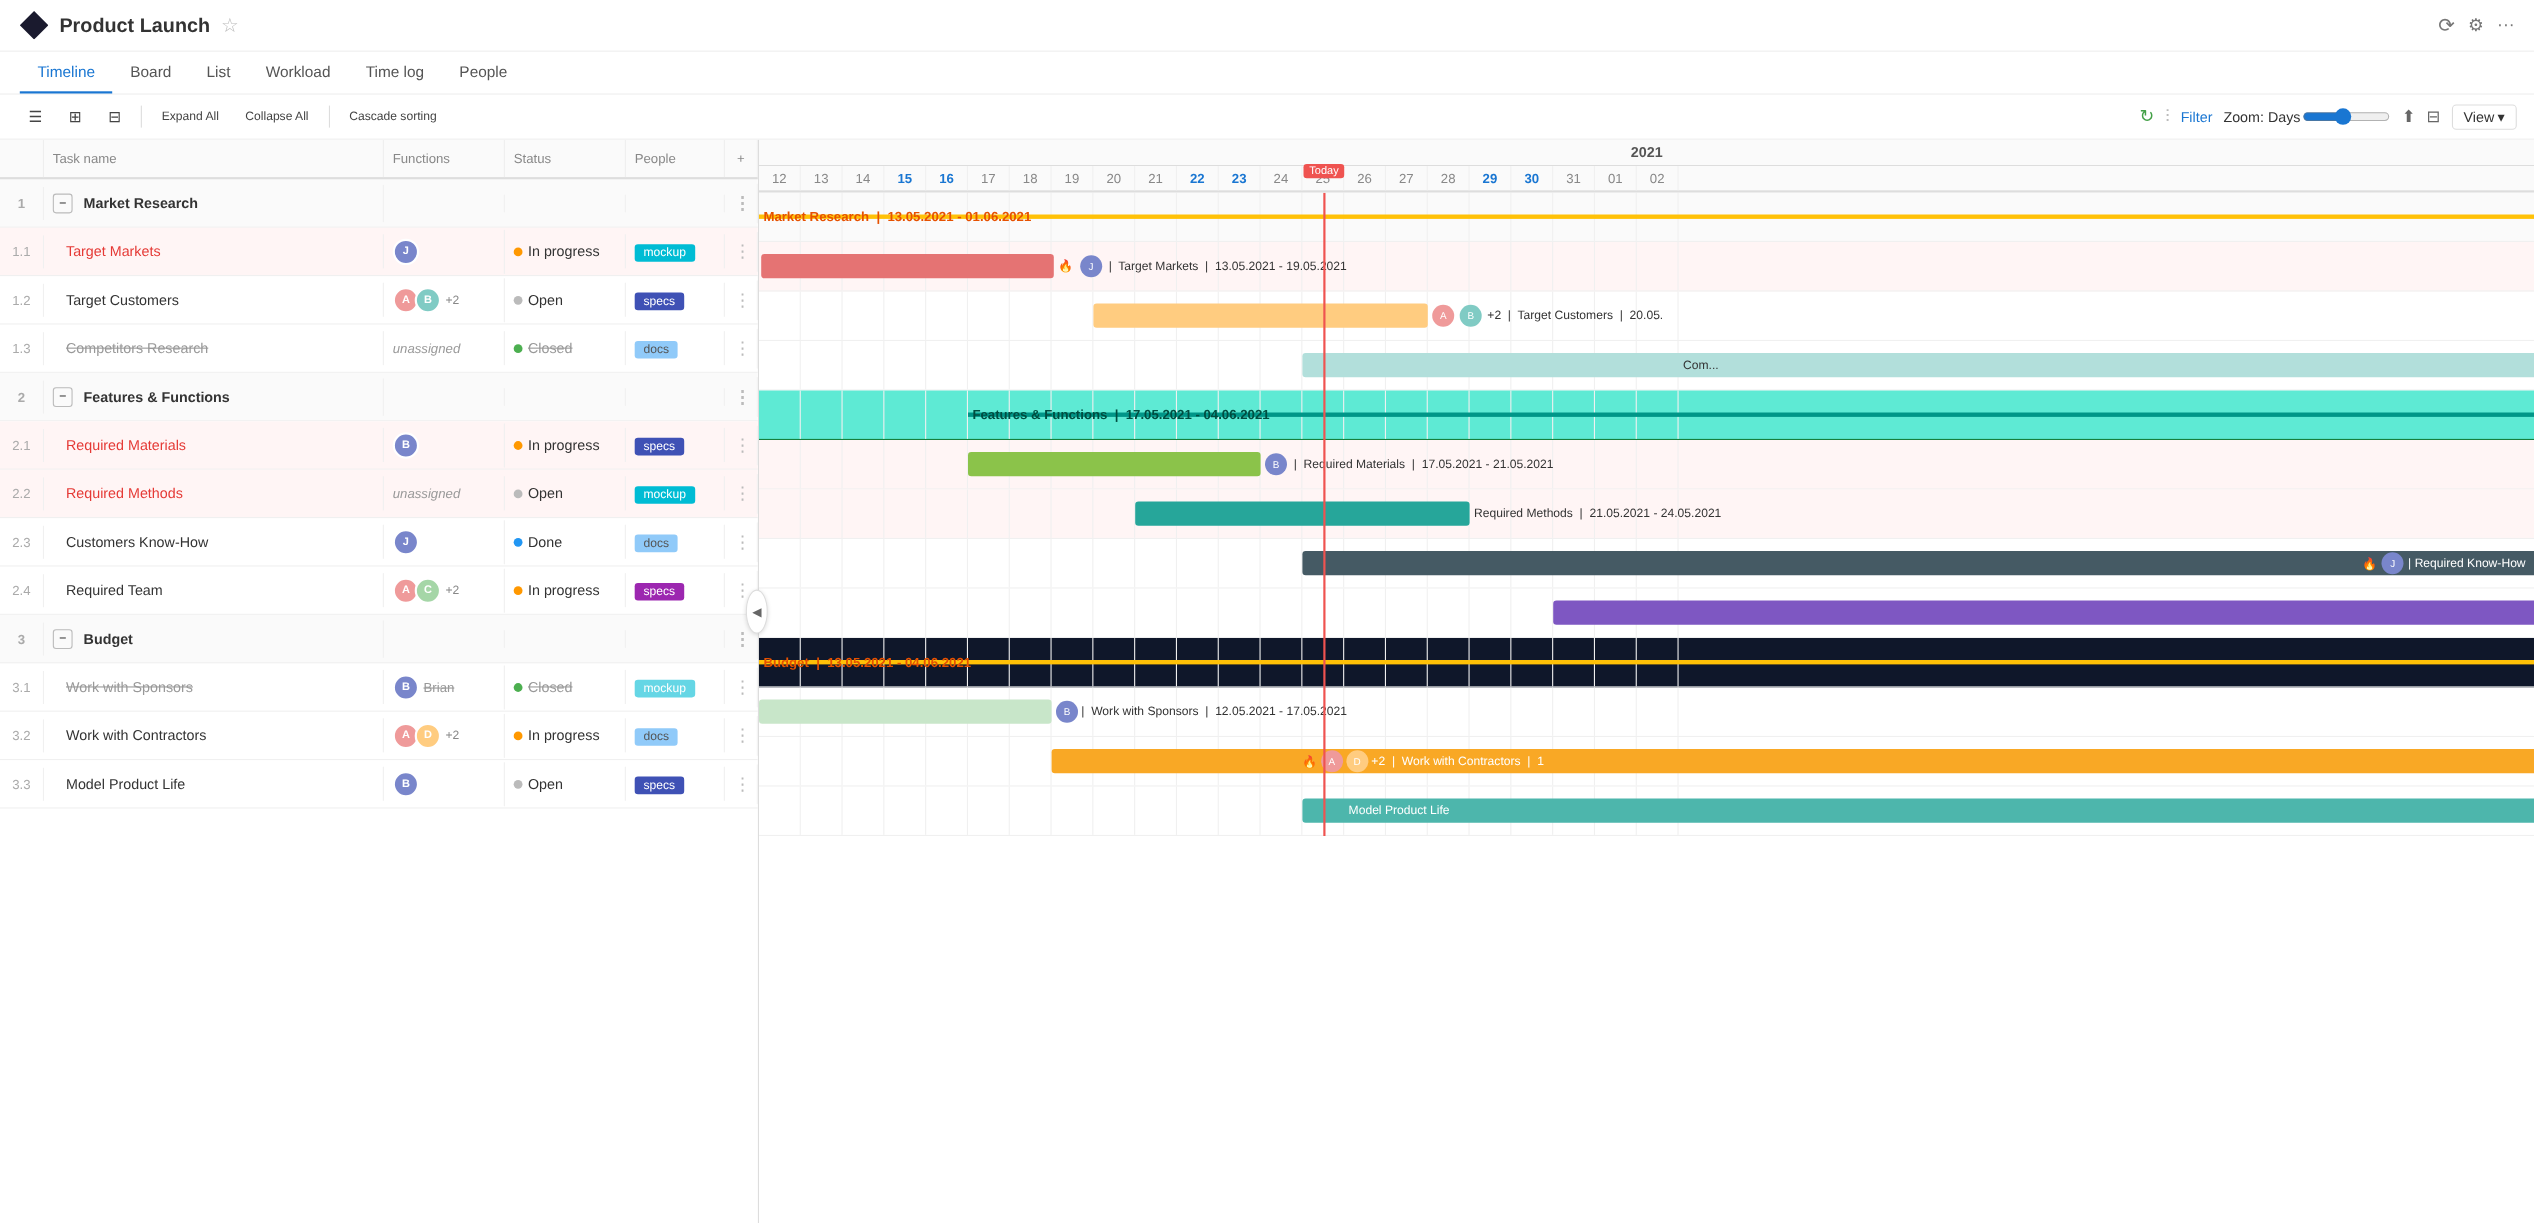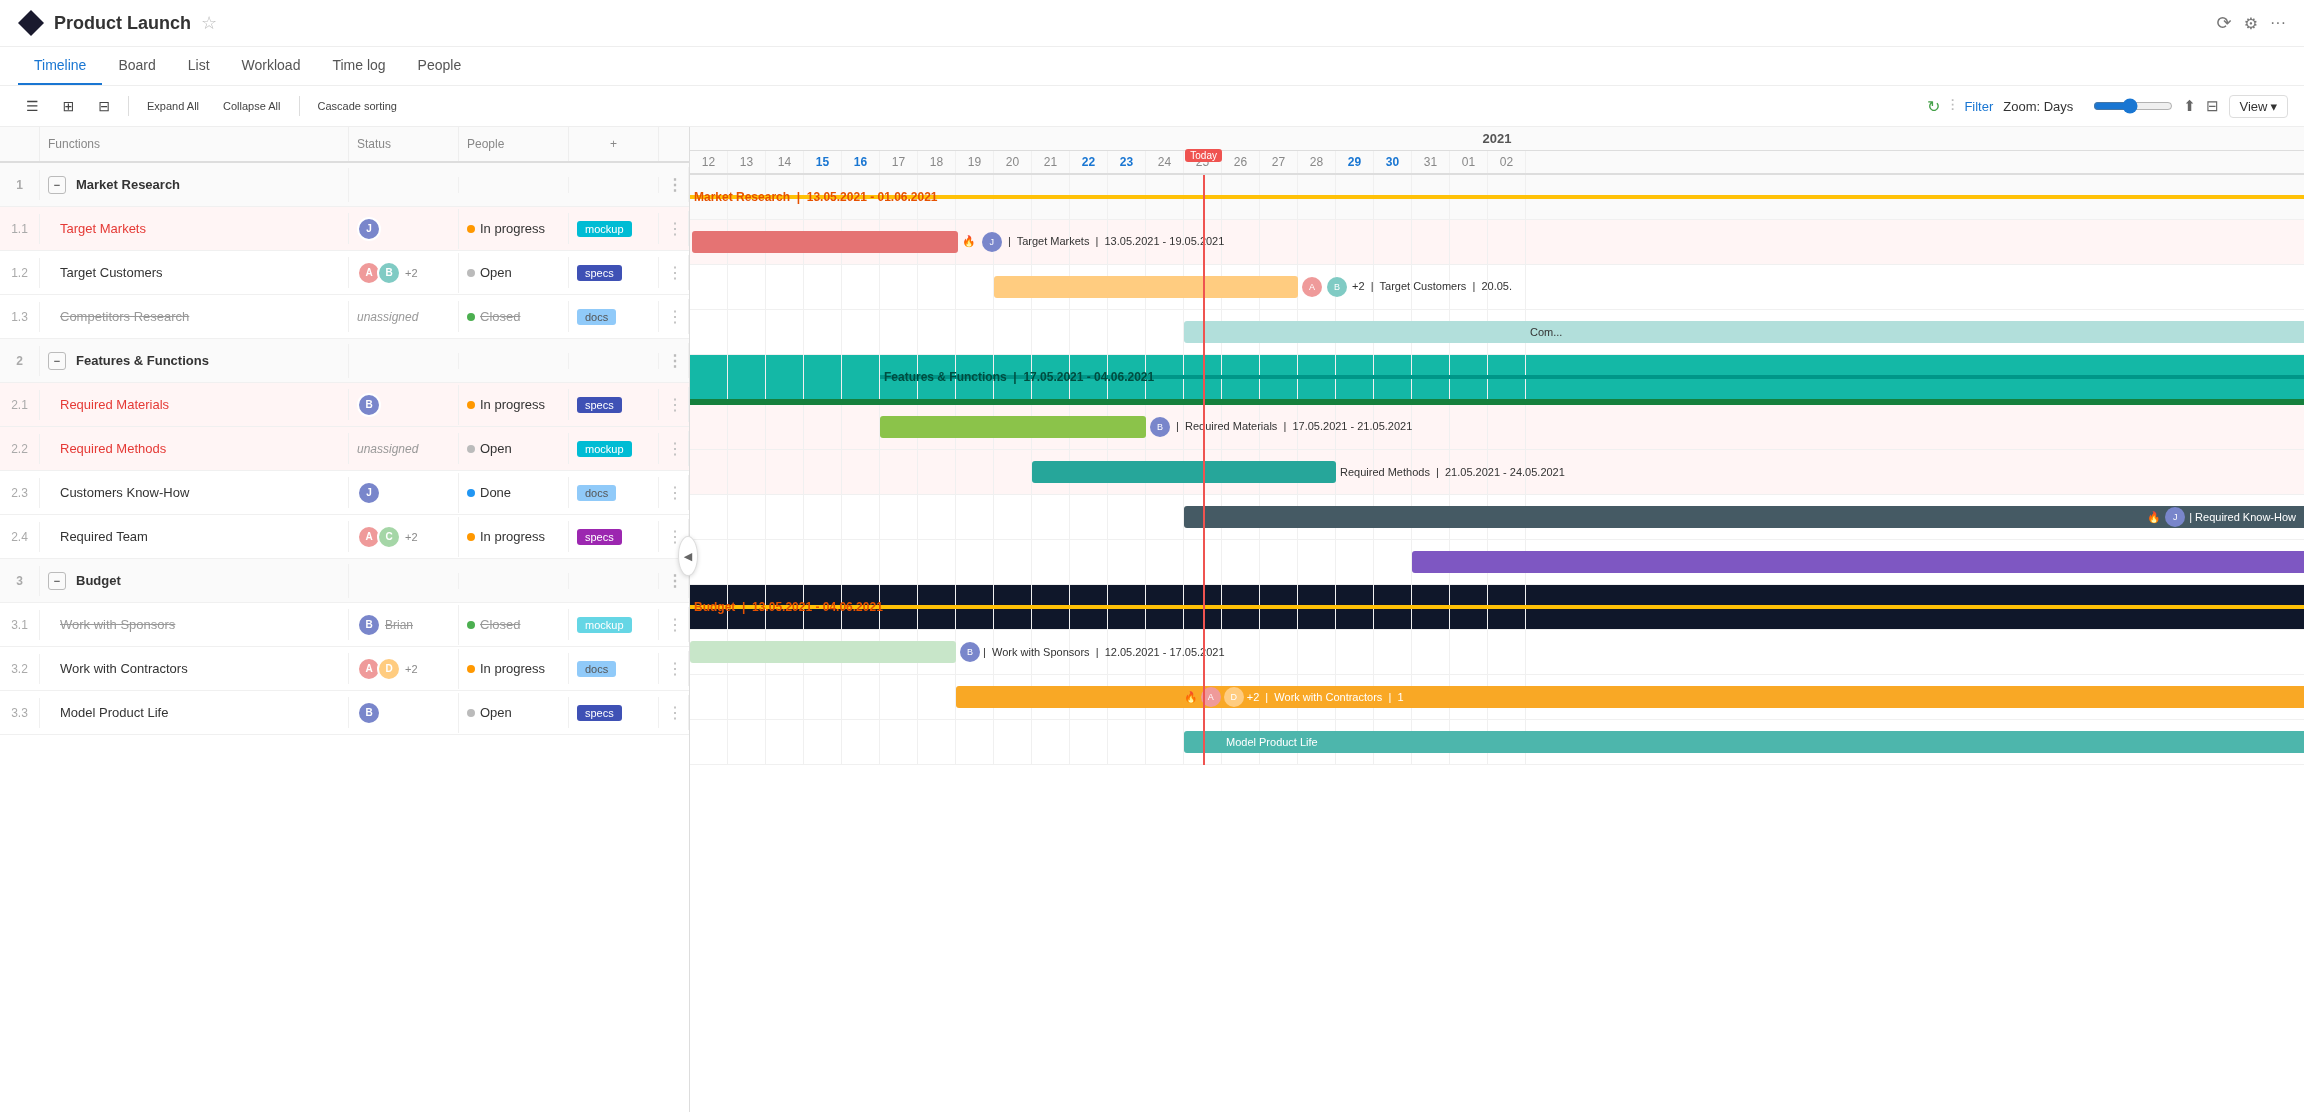--- a/index.html
+++ b/index.html
@@ -16,21 +16,21 @@
     .nav-tab { padding: 10px 16px; cursor: pointer; font-size: 14px; color: #555; border-bottom: 2px solid transparent; }
     .nav-tab.active { color: #1976d2; border-bottom: 2px solid #1976d2; font-weight: 400; }
     
     
     .toolbar { display: flex; align-items: center; padding: 8px 16px; border-bottom: 1px solid #eee; gap: 8px; }
     .toolbar-left { display: flex; align-items: center; gap: 4px; }
     .toolbar-btn { padding: 4px 10px; border: none; background: none; cursor: pointer; font-size: 11px; color: #444; border-radius: 4px; }
     .toolbar-divider { width: 1px; height: 20px; background: #ddd; margin: 0 4px; }
     .toolbar-right { display: flex; align-items: center; gap: 10px; margin-left: auto; }
     .filter-btn { display: flex; align-items: center; gap: 4px; color: #1976d2; font-weight: 500; cursor: pointer; }
-    .zoom-ctrl { display: flex; align-items: center; gap: 20px; font-size: 13px; }
+    .zoom-ctrl { display: flex; align-items: center; gap: 2px; font-size: 13px; }
     .zoom-slider { width: 80px; accent-color: #1976d2; }
     
     
     .main-container { display: flex; height: calc(100vh - 120px); overflow: hidden; }
     
     
     .task-table { width: 690px; min-width: 690px; border-right: 1px solid #ddd; overflow-y: auto; overflow-x: hidden; }
     
     
     .table-header { display: grid; grid-template-columns: 40px 1fr 110px 110px 90px 30px; border-bottom: 2px solid #ddd; background: #fafafa; position: sticky; top: 0; z-index: 10; }
@@ -137,20 +137,21 @@
     </div>
   </div>
 </div>
 
 <div class="main-container">
 
   <div class="task-table">
 
     <div class="table-header">
       <div class="th"></div>
+      <div class="th">Task name</div>
       <div class="th">Functions</div>
       <div class="th">Status</div>
       <div class="th">People</div>
       <div class="th" style="cursor:pointer;text-align:center;">+</div>
     </div>
 
     <div class="task-row group-row">
       <div class="td task-num">1</div>
       <div class="td task-name">
         <span class="collapse-icon">−</span>
@@ -551,21 +552,21 @@
               <div class="gantt-cell"></div>
               <div class="gantt-cell"></div>
               <div class="gantt-cell"></div>
               <div class="gantt-cell"></div>
               <div class="gantt-cell"></div>
           </div>
           <div style="position:absolute;left:calc(13*38px);right:0;height:22px;background:#b2dfdb;border-radius:3px 0 0 3px;top:50%;transform:translateY(-50%);z-index:3;"></div>
           <div style="position:absolute;left:calc(22*38px + 4px);top:50%;transform:translateY(-50%);font-size:11px;color:#333;white-space:nowrap;z-index:4;">Com...</div>
         </div>
 
-        <div style="display:flex;min-height:44px;align-items:center;border-bottom:6px solid #15803d;background:#14b8a6;position:relative;">
+        <div style="display:flex;min-height:44px;align-items:center;border-bottom:1px solid #15803d;background:#5eead4;position:relative;">
           <div style="display:flex;">
             <div class="gantt-cell"></div>
               <div class="gantt-cell"></div>
               <div class="gantt-cell"></div>
               <div class="gantt-cell"></div>
               <div class="gantt-cell"></div>
               <div class="gantt-cell"></div>
               <div class="gantt-cell"></div>
               <div class="gantt-cell"></div>
               <div class="gantt-cell"></div>

